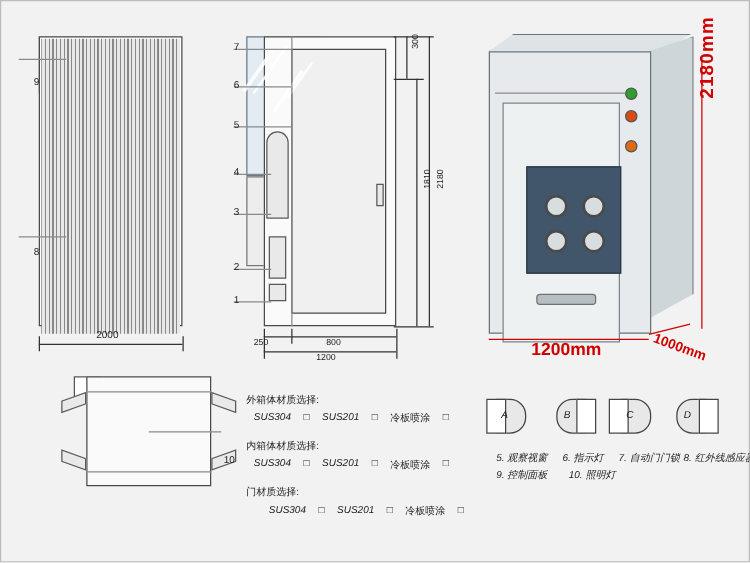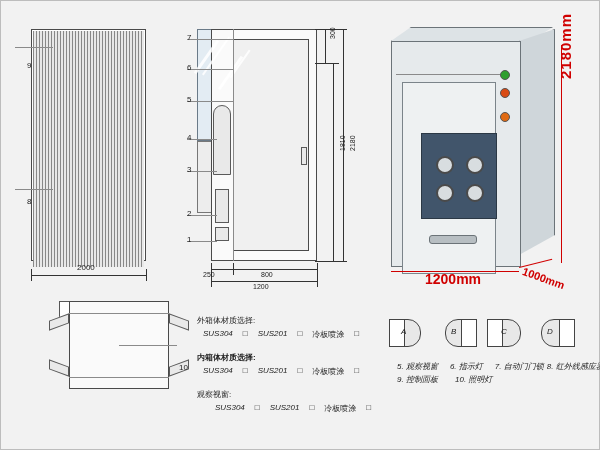--- a/index.html
+++ b/index.html
@@ -218,34 +218,34 @@
     </div>
     <div style="display:flex;gap:10px;margin:0 0 6px 6px;">
       <span class="lbl ital" style="position:static;">SUS304</span>
       <span class="lbl" style="position:static;">□</span>
       <span class="lbl ital" style="position:static;">SUS201</span>
       <span class="lbl" style="position:static;">□</span>
       <span class="lbl" style="position:static;">冷板喷涂</span>
       <span class="lbl" style="position:static;">□</span>
     </div>
 
-    <div style="margin-bottom:2px;font-weight:bold;">
+    <div style="margin-bottom:2px;">
       <span class="lbl" style="position:static;">内箱体材质选择:</span>
     </div>
     <div style="display:flex;gap:10px;margin:0 0 6px 6px;">
       <span class="lbl ital" style="position:static;">SUS304</span>
       <span class="lbl" style="position:static;">□</span>
       <span class="lbl ital" style="position:static;">SUS201</span>
       <span class="lbl" style="position:static;">□</span>
       <span class="lbl" style="position:static;">冷板喷涂</span>
       <span class="lbl" style="position:static;">□</span>
     </div>
 
     <div style="margin-bottom:2px;">
-      <span class="lbl" style="position:static;">观察视窗:</span>
+      <span class="lbl" style="position:static;">门材质选择:</span>
     </div>
     <div style="display:flex;gap:10px;margin:0 0 0 18px;">
       <span class="lbl ital" style="position:static;">SUS304</span>
       <span class="lbl" style="position:static;">□</span>
       <span class="lbl ital" style="position:static;">SUS201</span>
       <span class="lbl" style="position:static;">□</span>
       <span class="lbl" style="position:static;">冷板喷涂</span>
       <span class="lbl" style="position:static;">□</span>
     </div>
   </div>

